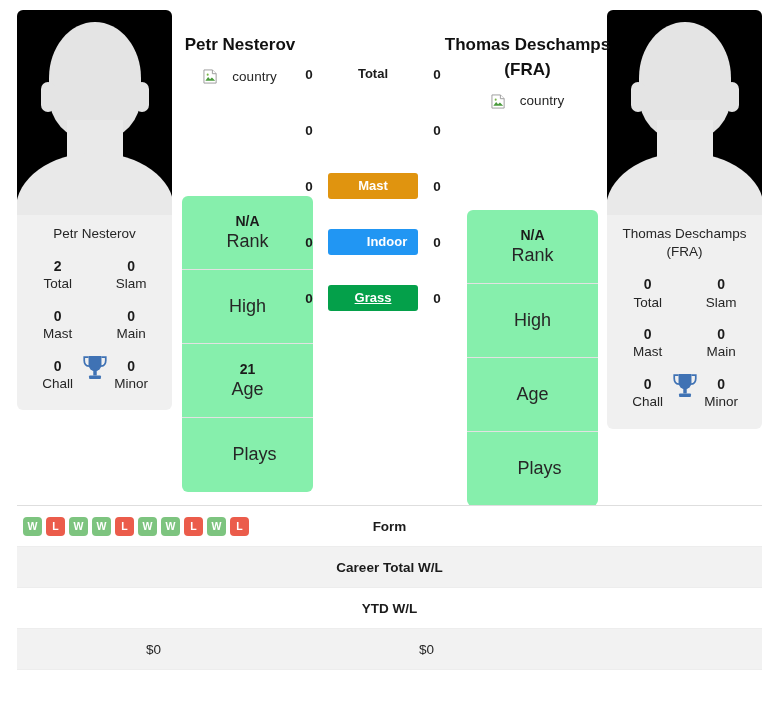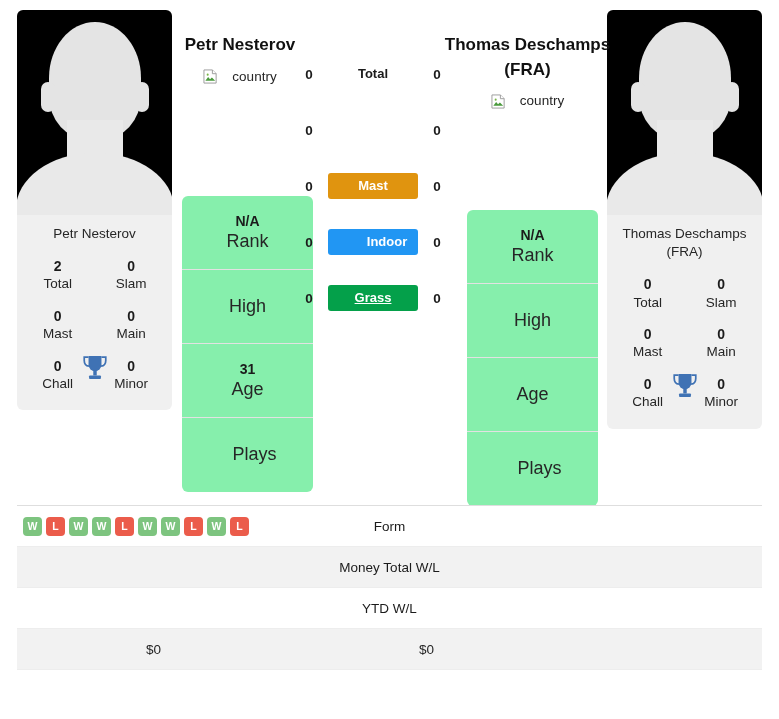--- a/index.html
+++ b/index.html
@@ -260,21 +260,21 @@
     font-size: 13.5px;
     color: #262626;
   }
   .cmp-left  { justify-content: center; }
   .cmp-right { justify-content: center; }
   .cmp-left.badges { justify-content: flex-start; padding-left: 6px; gap: 4px; }
   .cmp-mid {
     flex: 1 1 auto;
     text-align: center;
     font-size: 13.5px;
-    font-weight: normal;
+    font-weight: bold;
     color: #1b1b1b;
   }
 
   .form-badge {
     width: 19px;
     height: 19px;
     border-radius: 4px;
     display: inline-flex;
     align-items: center;
     justify-content: center;
@@ -414,21 +414,21 @@
     <div class="info-col left">
       <div class="info-cell">
         <span class="info-val">N/A</span>
         <span class="info-lbl">Rank</span>
       </div>
       <div class="info-cell">
 
         <span class="info-lbl">High</span>
       </div>
       <div class="info-cell">
-        <span class="info-val">31</span>
+        <span class="info-val">21</span>
         <span class="info-lbl">Age</span>
       </div>
       <div class="info-cell">
 
         <span class="info-lbl">Plays</span>
       </div>
     </div>
 
     <div class="info-col right">
       <div class="info-cell">
@@ -490,21 +490,21 @@
           <span class="form-badge w">W</span>
           <span class="form-badge l">L</span>
           <span class="form-badge w">W</span>
           <span class="form-badge l">L</span>
         </div>
         <div class="cmp-mid">Form</div>
         <div class="cmp-right"></div>
       </div>
       <div class="cmp-row striped">
         <div class="cmp-left"></div>
-        <div class="cmp-mid">Money Total W/L</div>
+        <div class="cmp-mid">Career Total W/L</div>
         <div class="cmp-right"></div>
       </div>
       <div class="cmp-row">
         <div class="cmp-left"></div>
         <div class="cmp-mid">YTD W/L</div>
         <div class="cmp-right"></div>
       </div>
       <div class="cmp-row striped">
         <div class="cmp-left">$0</div>
         <div class="cmp-right">$0</div>

